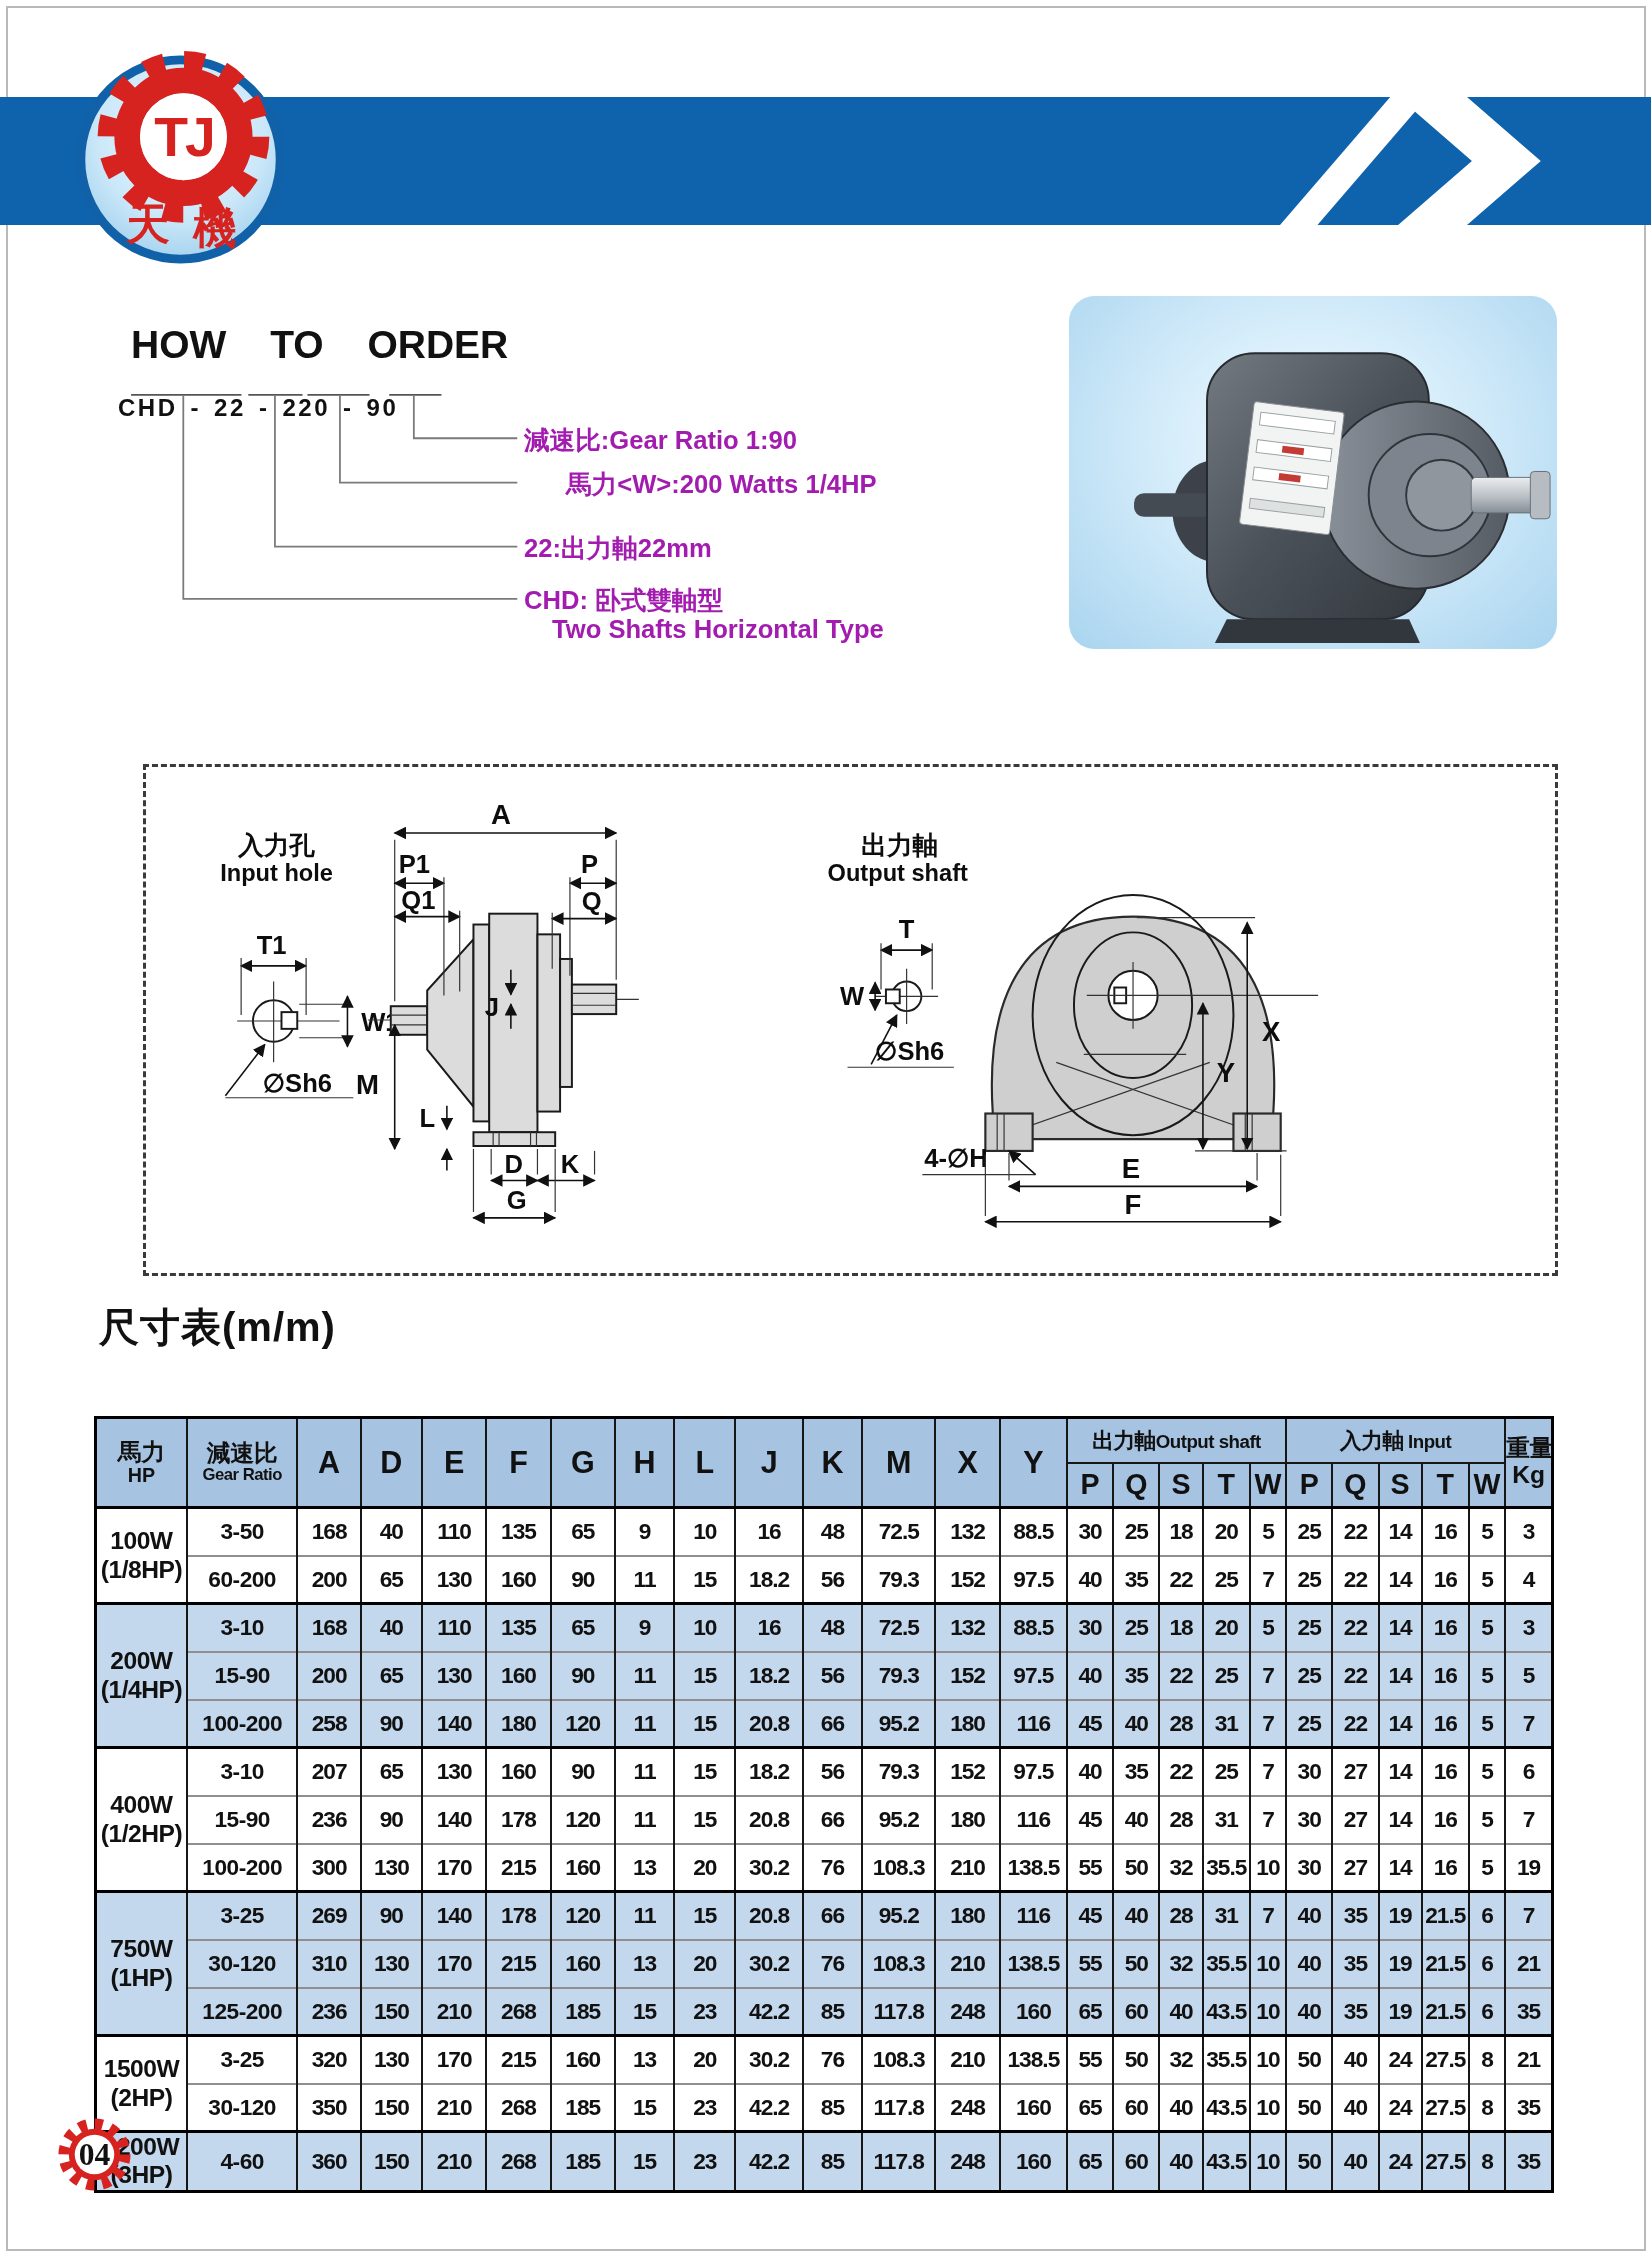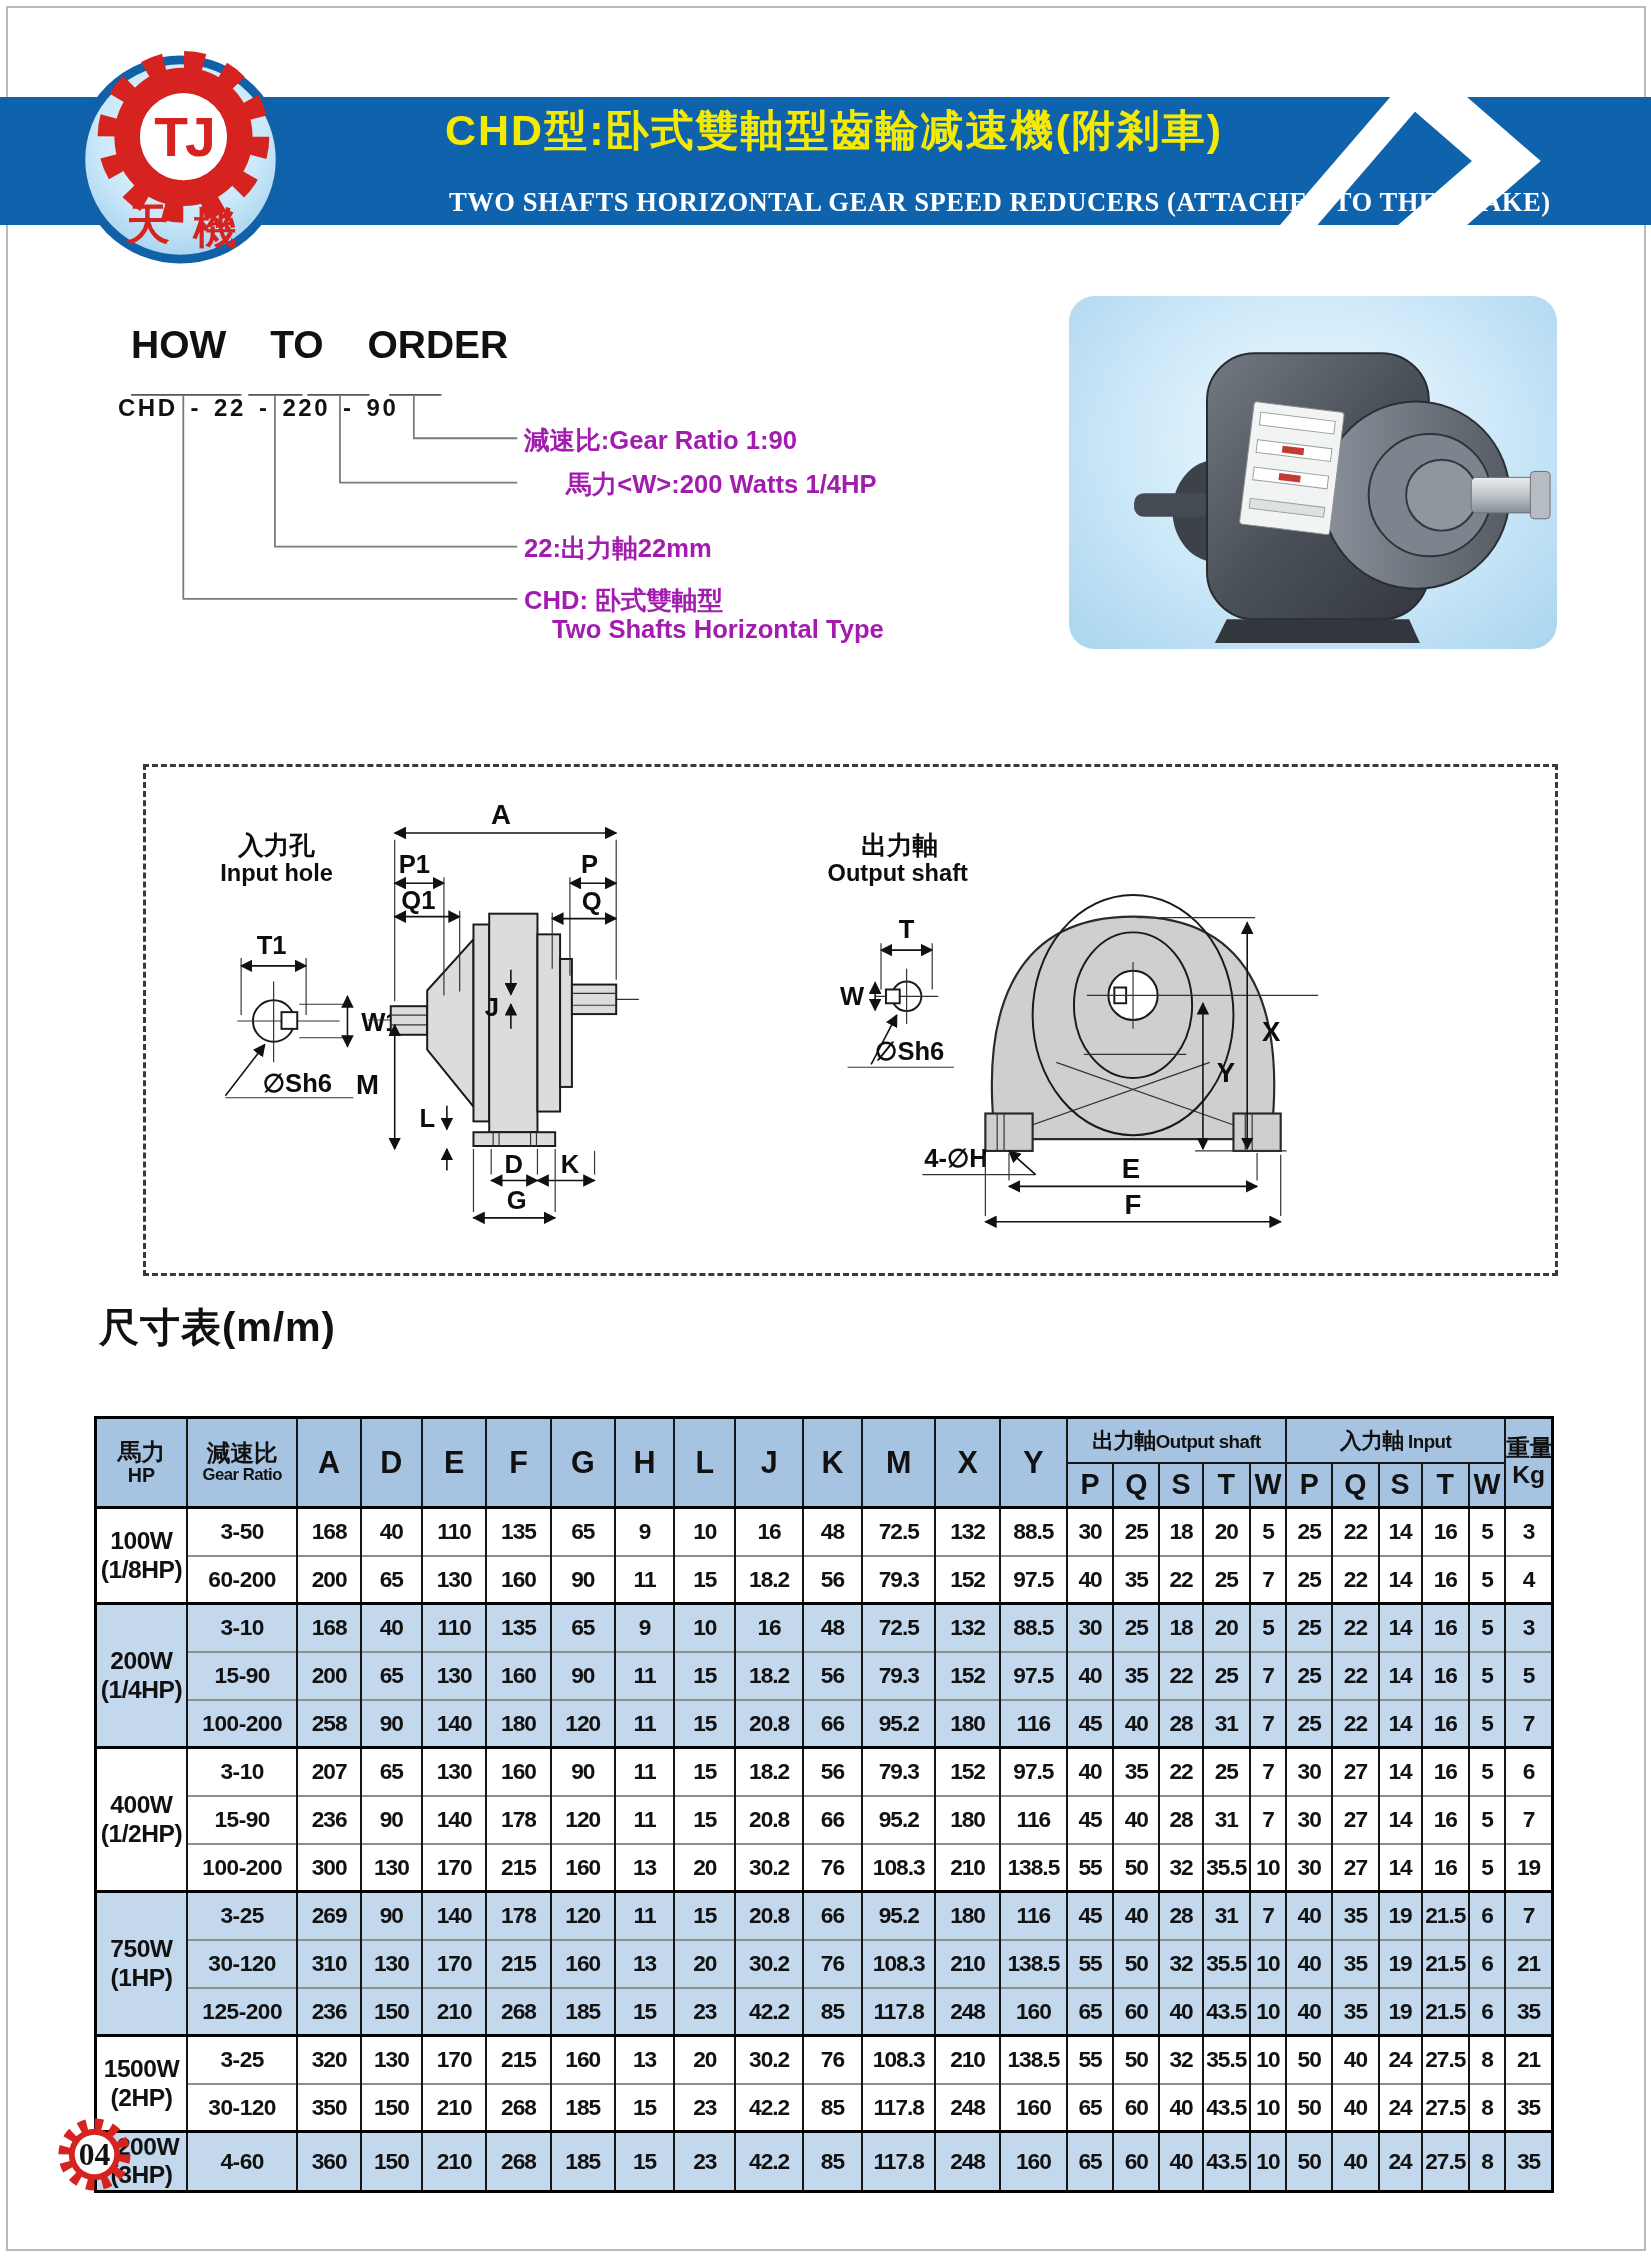--- a/index.html
+++ b/index.html
@@ -77,22 +77,20 @@
 
 <div class="page">
   <div class="frame"></div>
 
   <div class="band">
     <svg class="band-arrow" viewBox="0 0 437 130">
       <polygon points="60,130 98,130 210,0 172,0" fill="#ffffff"></polygon>
       <polygon points="180,0 250,0 325,65 250,130 180,130 255,65" fill="#ffffff"></polygon>
     </svg>
   </div>
-  <div class="title-zh">CHD型:卧式雙軸型齒輪减速機(附剎車)</div>
-  <div class="title-en">TWO SHAFTS HORIZONTAL GEAR SPEED REDUCERS (ATTACHED TO THE BRAKE)</div>
 
   <svg class="logo" viewBox="0 0 230 230">
     <defs>
       <radialGradient id="lg" cx="50%" cy="38%" r="75%">
         <stop offset="0%" stop-color="#eef9ff"></stop>
           <stop offset="55%" stop-color="#cbe8f9"></stop>
           <stop offset="100%" stop-color="#90c6e8"></stop>
       </radialGradient>
     </defs>
     <circle cx="115" cy="115" r="101" fill="url(#lg)" stroke="#1061a8" stroke-width="9"></circle>

